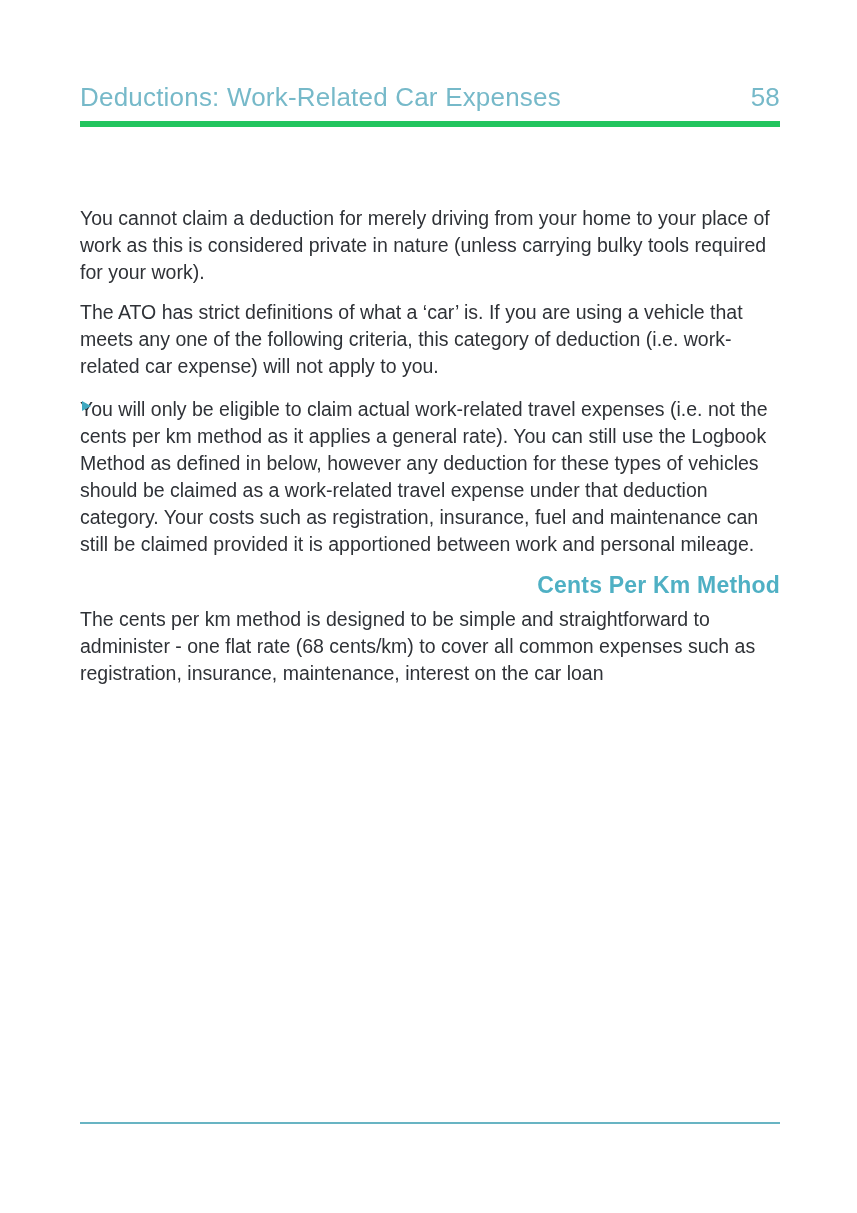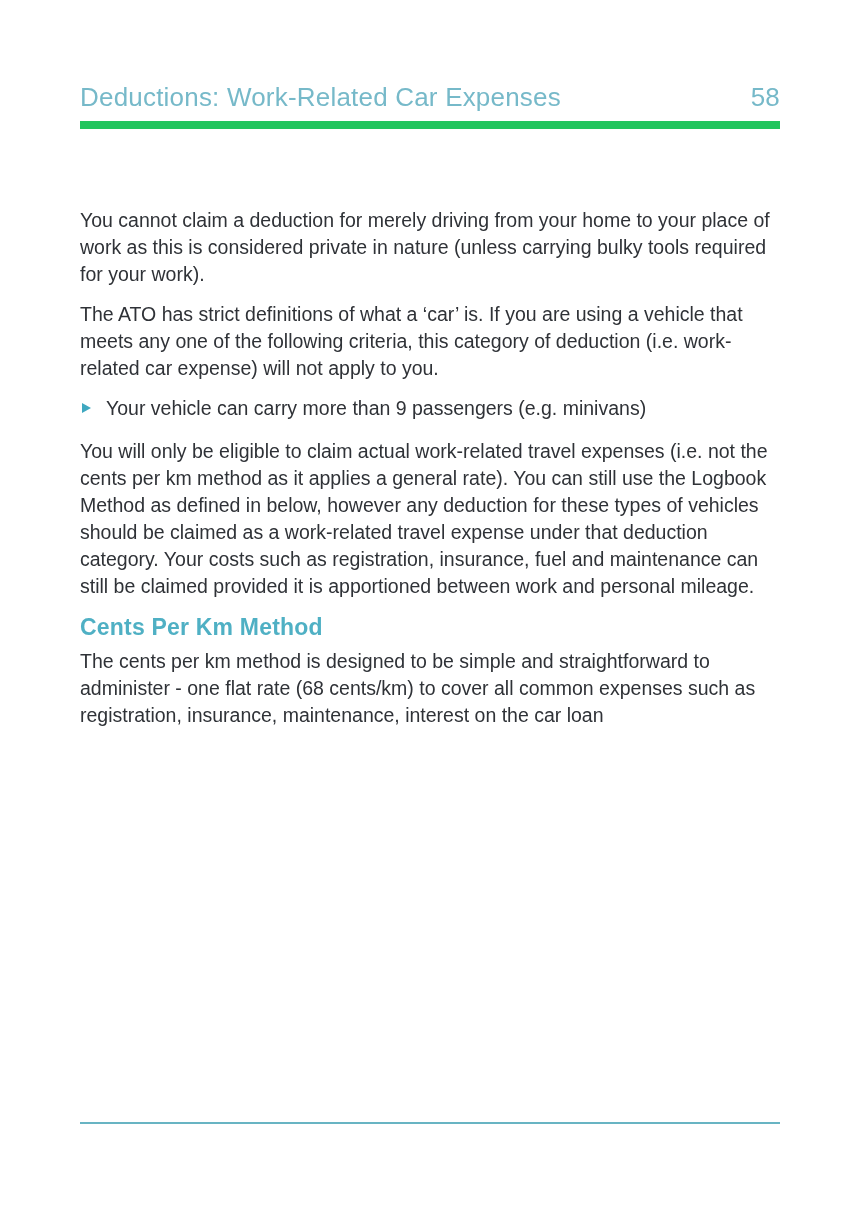--- a/index.html
+++ b/index.html
@@ -15,21 +15,21 @@
     left: 80px; top: 0;
     width: 700px;
   }
   
   .page-header {
     display: flex;
     justify-content: space-between;
     align-items: baseline;
     margin-top: 82px;
     padding-bottom: 9px;
-    border-bottom: 8px solid #22c55e;
+    border-bottom: 6px solid #22c55e;
     font-size: 26px;
     line-height: 30px;
     color: #76b9c9;
     letter-spacing: 0.2px;
   }
   
   h1.doc-title {
     font-size: 64px;
     line-height: 64px;
     font-weight: 700;
@@ -68,20 +68,21 @@
     border-bottom: 5.5px solid transparent;
   }
   
   h2.section-heading {
     font-size: 23px;
     line-height: 28px;
     font-weight: 700;
     color: #4fb0c4;
     margin: 3px 0 7px 0;
     letter-spacing: 0.2px;
+    text-align: right;
   }
   
   .footer-rule {
     position: absolute;
     left: 80px;
     width: 700px;
     top: 1122px;
     height: 2px;
     background: #68b4c3;
   }
@@ -100,21 +101,20 @@
   <div class="body-copy">
 
     <p class="body-para">You cannot claim a deduction for merely driving from your home to your place of work as this is considered private in nature (unless carrying bulky tools required for your work).</p>
 
 
     <p class="body-para">The ATO has strict definitions of what a ‘car’ is. If you are using a vehicle that meets any one of the following criteria, this category of deduction (i.e. work-related car expense) will not apply to you.</p>
 
     <ul class="criteria-list">
       <li>
         <span class="tri-bullet"></span>
-        <span>Your vehicle can carry more than 9 passengers (e.g. minivans)</span>
       </li>
     </ul>
 
     <p class="body-para">You will only be eligible to claim actual work-related travel expenses (i.e. not the cents per km method as it applies a general rate). You can still use the Logbook Method as defined in below, however any deduction for these types of vehicles should be claimed as a work-related travel expense under that deduction category. Your costs such as registration, insurance, fuel and maintenance can still be claimed provided it is apportioned between work and personal mileage.</p>
 
     <h2 class="section-heading">Cents Per Km Method</h2>
 
     <p class="body-para">The cents per km method is designed to be simple and straightforward to administer - one flat rate (68 cents/km) to cover all common expenses such as registration, insurance, maintenance, interest on the car loan</p>
 
   </div>

